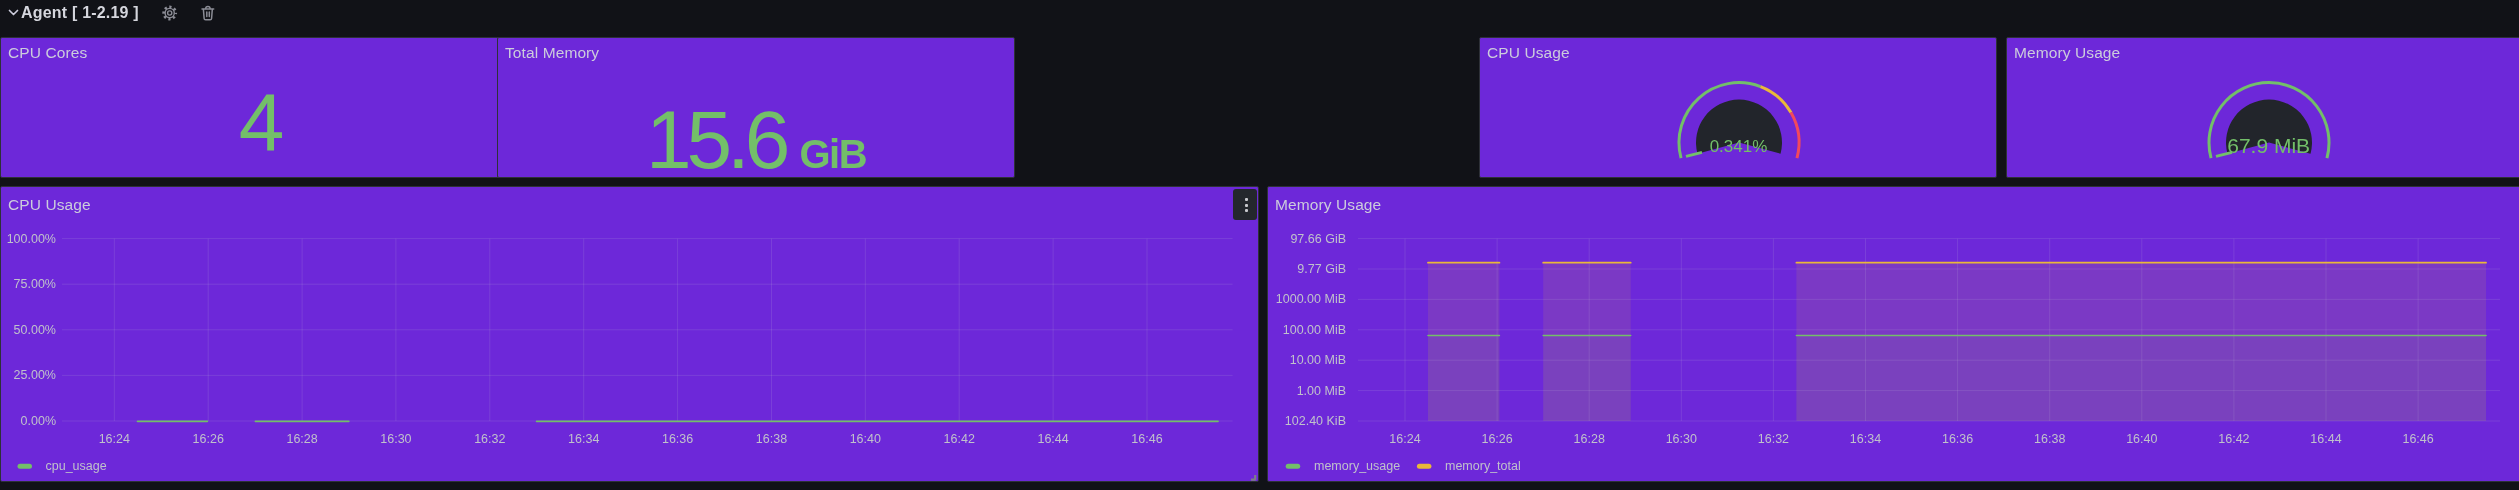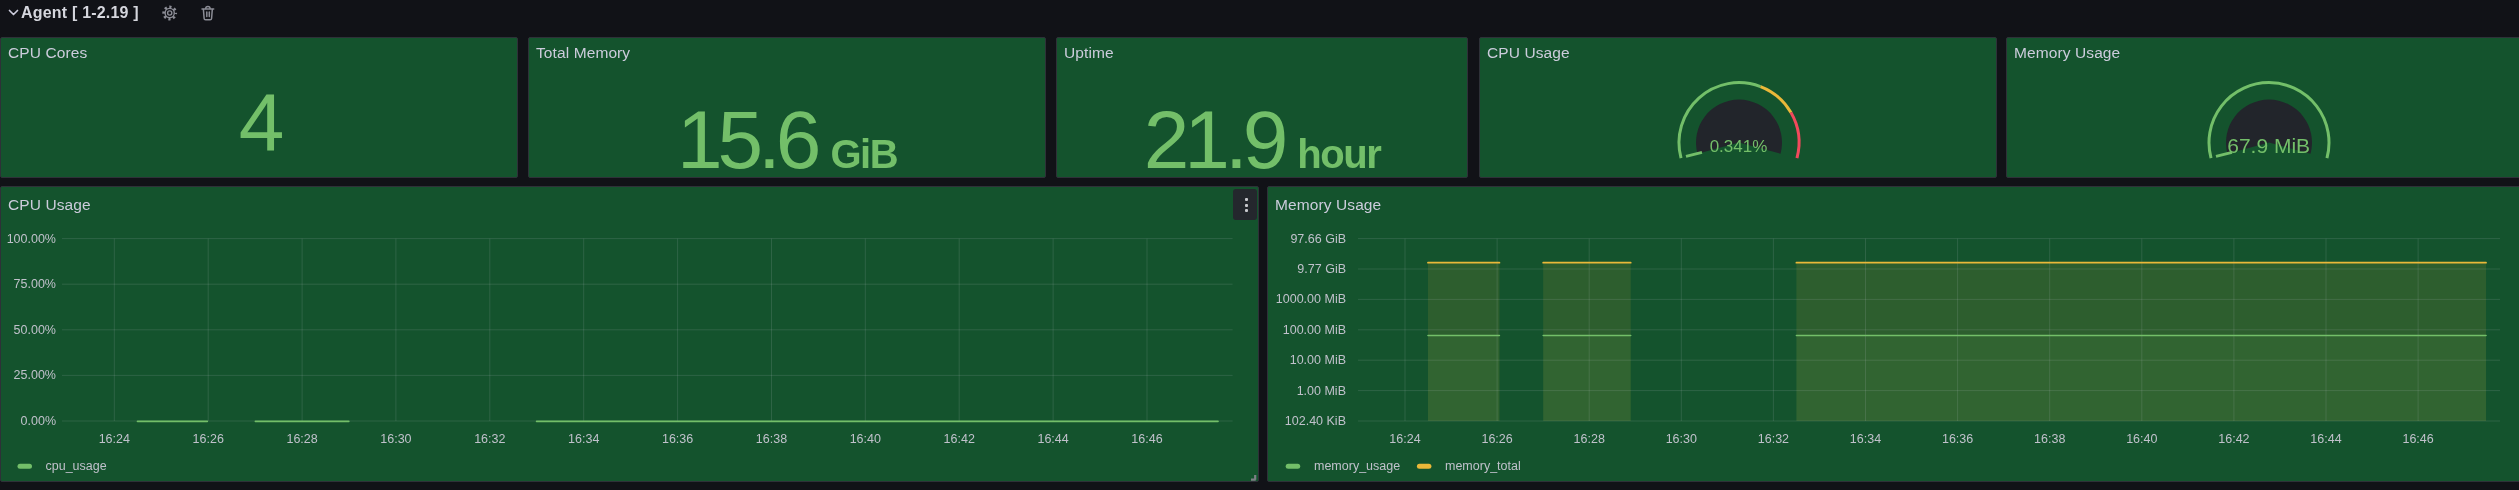--- a/index.html
+++ b/index.html
@@ -1,19 +1,19 @@
 <!DOCTYPE html>
 <html><head>
 <meta charset="utf-8">
 <style>
 * { margin:0; padding:0; box-sizing:border-box; }
 html,body { width:2519px; height:490px; background:#111217; overflow:hidden;
   font-family:"Liberation Sans", sans-serif; }
 #root { position:absolute; left:0; top:0; width:2519px; height:490px; }
-.panel { position:absolute; background:#14532d; border:1px solid #2e3138; border-radius:2px; }
+.panel { position:absolute; background:#6d28d9; border:1px solid #2e3138; border-radius:2px; }
 .ptitle { position:absolute; left:7px; top:6px; font-size:15.5px; line-height:17px; font-weight:500; color:#ccccdc; letter-spacing:0.1px; }
 .statbody { position:absolute; left:0; right:0; top:30px; bottom:0; display:flex; align-items:center; justify-content:center; }
 .bigval { font-size:82px; line-height:1; font-weight:500; color:#73bf69; letter-spacing:-5px; }
 .unit { font-size:40px; line-height:1; font-weight:700; color:#73bf69; margin-left:14px; letter-spacing:-1.5px; }
 .vrow { display:flex; align-items:baseline;margin-top:34px; }
 .gaugeval { position:absolute; font-size:21px; line-height:16px; font-weight:500; color:#73bf69; text-align:center; }
 svg { position:absolute; overflow:visible; }
 .axlbl { font-size:12.5px; fill:#c0c1cb; }
 </style>
 </head>
@@ -40,35 +40,26 @@
     <line x1="49.3" y1="10" x2="49.3" y2="14.5"></line>
   </g>
 </svg>
 
 <div class="panel" style="left:0;top:37px;width:518px;height:141px;">
   <div class="ptitle">CPU Cores</div>
   <div class="statbody">
         <span class="bigval">4</span>
       </div>
 </div>
-<div class="panel" style="left:528px;top:37px;width:518px;height:141px;">
+<div class="panel" style="left:497px;top:37px;width:518px;height:141px;">
   <div class="ptitle">Total Memory</div>
   <div class="statbody">
         <span class="vrow">
           <span class="bigval">15.6</span>
           <span class="unit">GiB</span>
-        </span>
-      </div>
-</div>
-<div class="panel" style="left:1056px;top:37px;width:412px;height:141px;">
-  <div class="ptitle">Uptime</div>
-  <div class="statbody">
-        <span class="vrow">
-          <span class="bigval">21.9</span>
-          <span class="unit">hour</span>
         </span>
       </div>
 </div>
 <div class="panel" style="left:1479px;top:37px;width:518px;height:141px;">
   <div class="ptitle">CPU Usage</div>
   <svg width="140" height="141" style="left:188.5px;top:0;" viewBox="-70 -104.6 140 141">
     <path d="M 0 0 L -41.53 11.13 A 43 43 0 1 1 41.53 11.13 Z" fill="#22252b"></path>
     <path d="M -57.96 15.53 A 60 60 0 0 1 21.5 -56.01" fill="none" stroke="#73bf69" stroke-width="3"></path>
     <path d="M 21.5 -56.01 A 60 60 0 0 1 51.96 -30.0" fill="none" stroke="#eab839" stroke-width="3"></path>
     <path d="M 51.96 -30.0 A 60 60 0 0 1 57.96 15.53" fill="none" stroke="#f2495c" stroke-width="3"></path>

